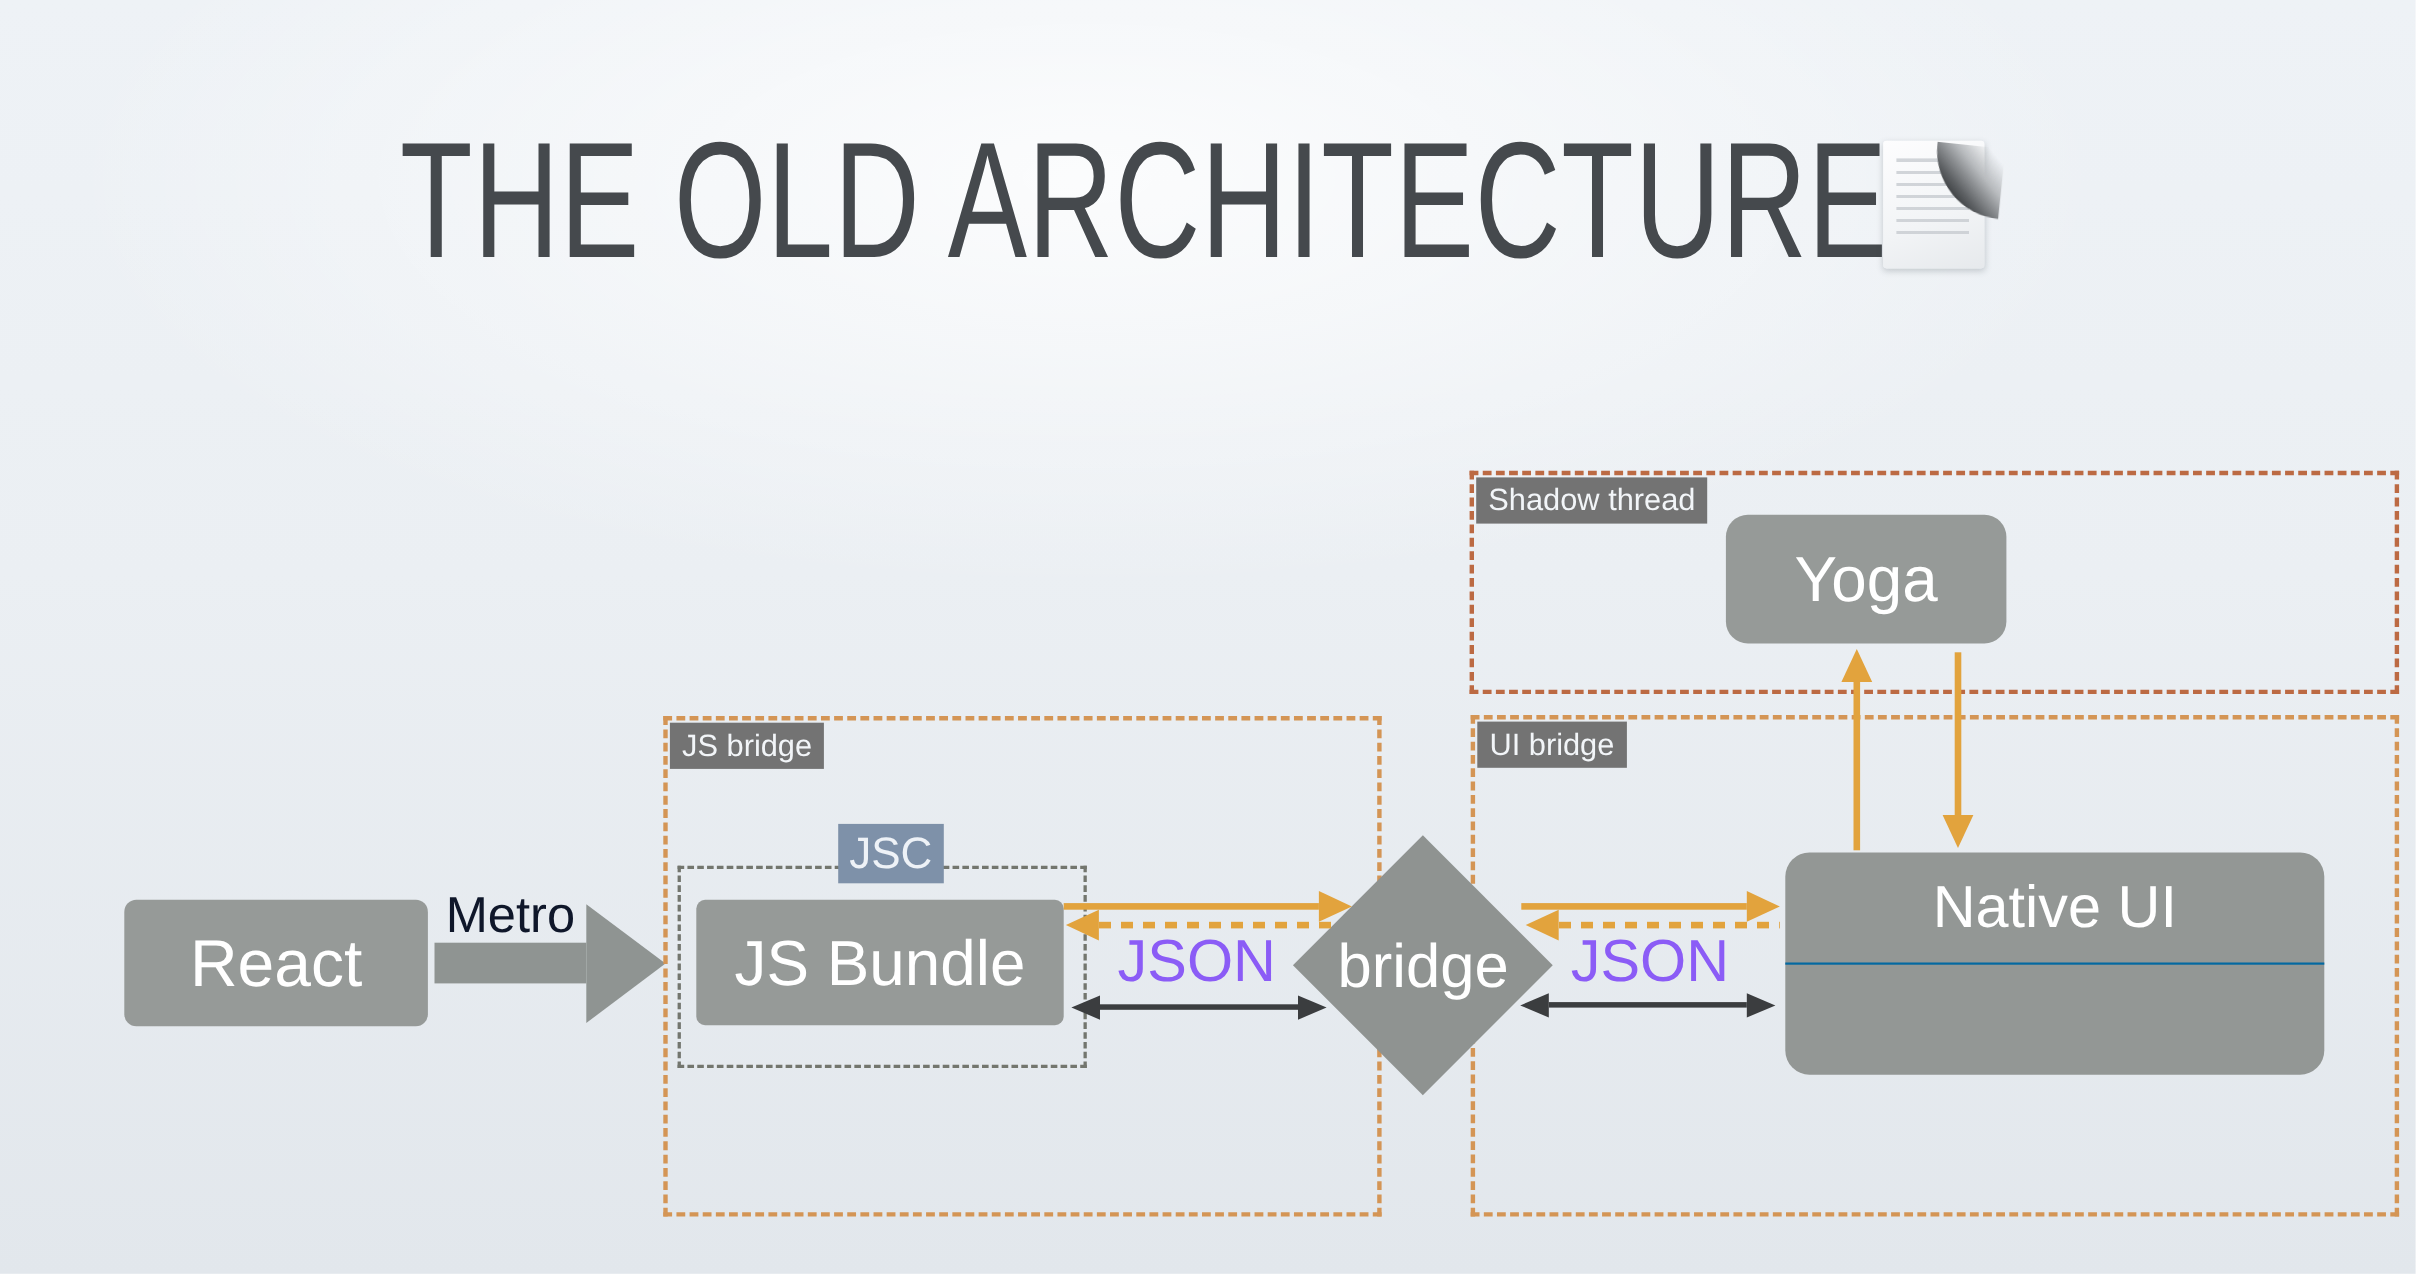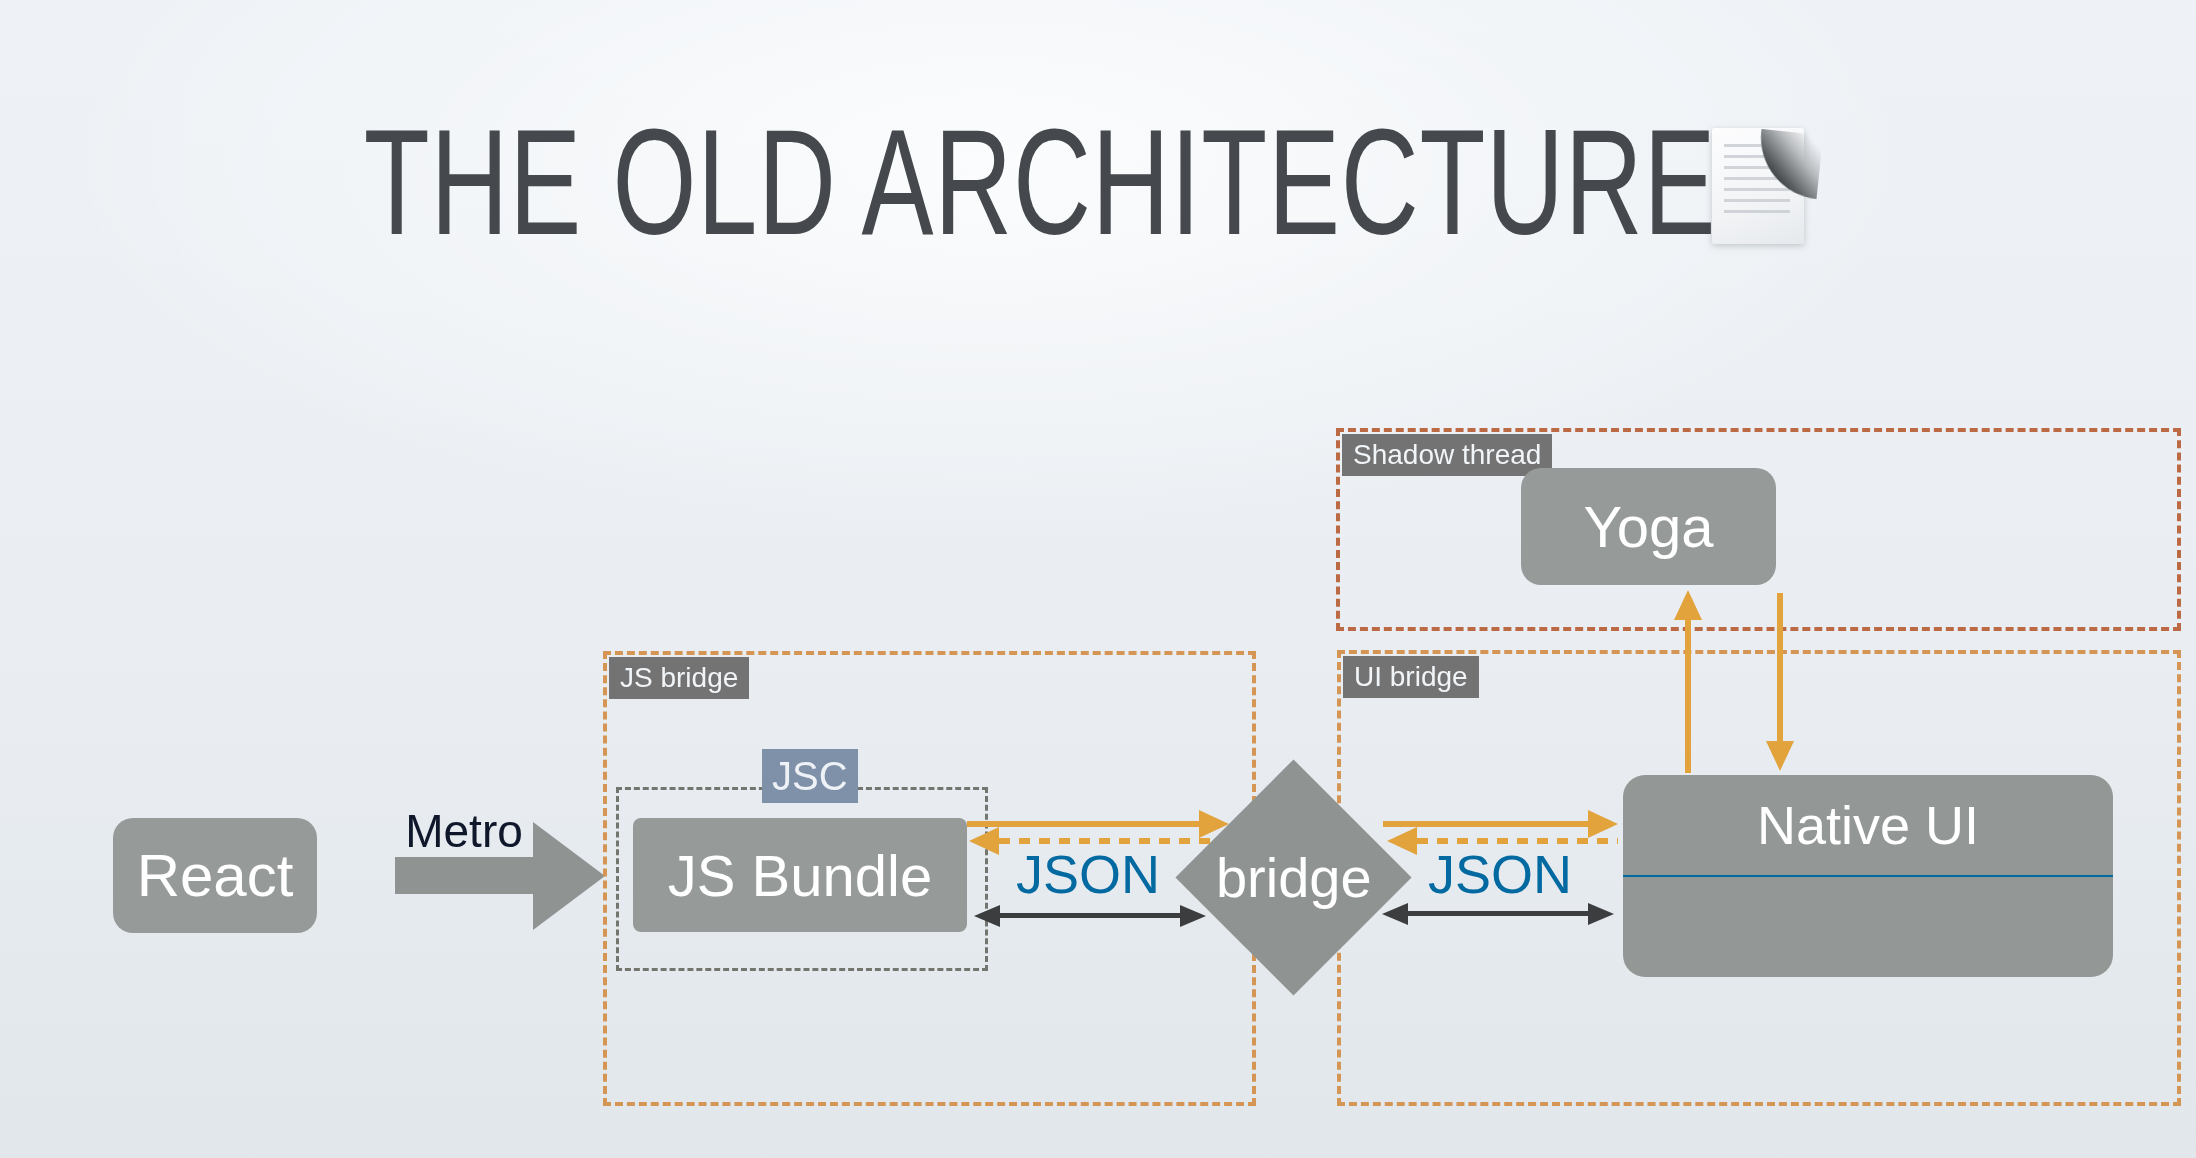--- a/index.html
+++ b/index.html
@@ -90,35 +90,35 @@
   .bline{position:absolute;height:5px;background:#3b3d3f;}
   .btri-r{position:absolute;width:0;height:0;
     border-left:26px solid #3b3d3f;border-top:11px solid transparent;border-bottom:11px solid transparent;}
   .btri-l{position:absolute;width:0;height:0;
     border-right:26px solid #3b3d3f;border-top:11px solid transparent;border-bottom:11px solid transparent;}
   .vline{position:absolute;width:6px;background:#e2a33d;}
   .tri-up{position:absolute;width:0;height:0;
     border-bottom:30px solid #e2a33d;border-left:14px solid transparent;border-right:14px solid transparent;}
   .tri-dn{position:absolute;width:0;height:0;
     border-top:30px solid #e2a33d;border-left:14px solid transparent;border-right:14px solid transparent;}
-  .json-label{position:absolute;font-size:54px;color:#0369a1;width:150px;text-align:center;}
+  .json-label{position:absolute;font-size:54px;color:#8b5cf6;width:150px;text-align:center;}
 </style>
 </head>
 <body>
 
 <div class="canvas">
 
   <div class="title">THE OLD ARCHITECTURE</div>
   <div class="doc-icon">
     <div class="doc-page"></div>
     <div class="doc-lines"></div>
     <div class="doc-curl"></div>
   </div>
 
-  <div class="node" style="left:113px;top:818px;width:204px;height:115px;font-size:60px;">
+  <div class="node" style="left:113px;top:818px;width:276px;height:115px;font-size:60px;border-radius:11px;">
     <span class="node-label">React</span>
   </div>
 
   <div class="metro-label">Metro</div>
   <div class="metro-body"></div>
   <div class="metro-head"></div>
 
   <div class="region" style="left:603px;top:651px;width:645px;height:447px;">
     <div class="badge">JS bridge</div>
   </div>
@@ -131,21 +131,21 @@
   </div>
 
   <div class="region region-shadow" style="left:1336px;top:428px;width:837px;height:195px;">
     <div class="badge">Shadow thread</div>
   </div>
 
   <div class="region" style="left:1337px;top:650px;width:836px;height:448px;">
     <div class="badge">UI bridge</div>
   </div>
 
-  <div class="node" style="left:1521px;top:468px;width:255px;height:117px;font-size:58px;">
+  <div class="node" style="left:1569px;top:468px;width:255px;height:117px;font-size:58px;">
     <span class="node-label">Yoga</span>
   </div>
 
   <div class="bridge">
     <span class="bridge-label">bridge</span>
   </div>
 
   <div class="native">
     <div class="native-top">
       <span>Native UI</span>

